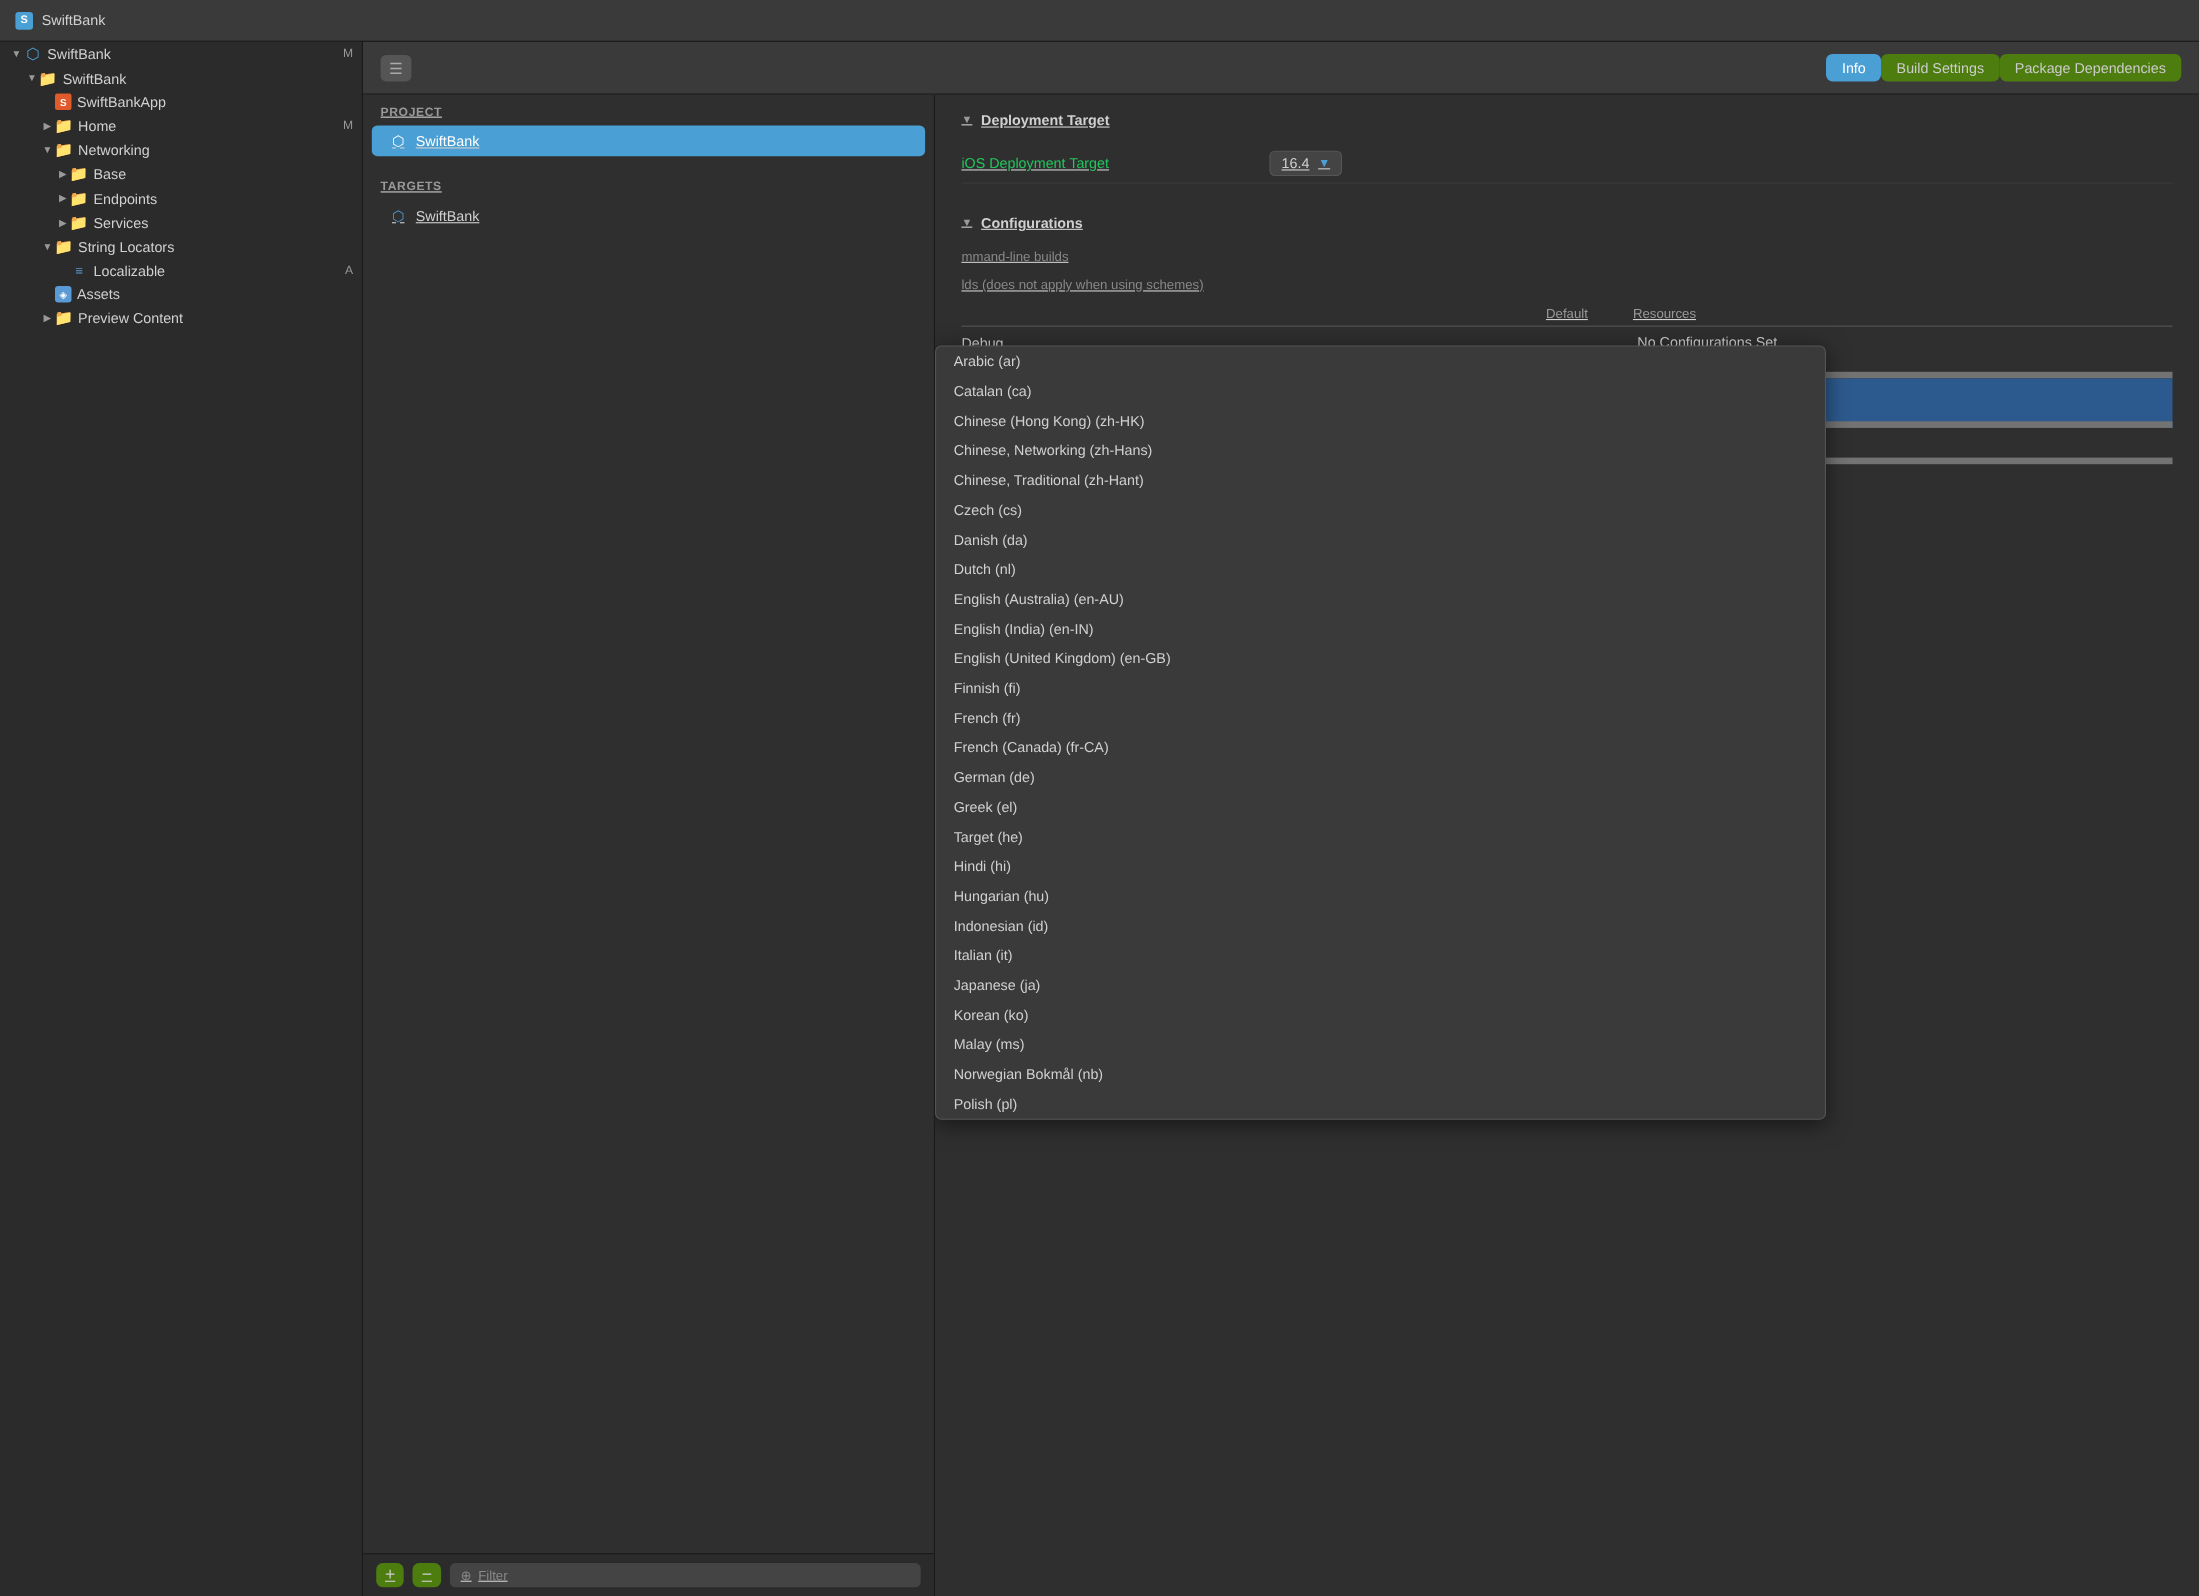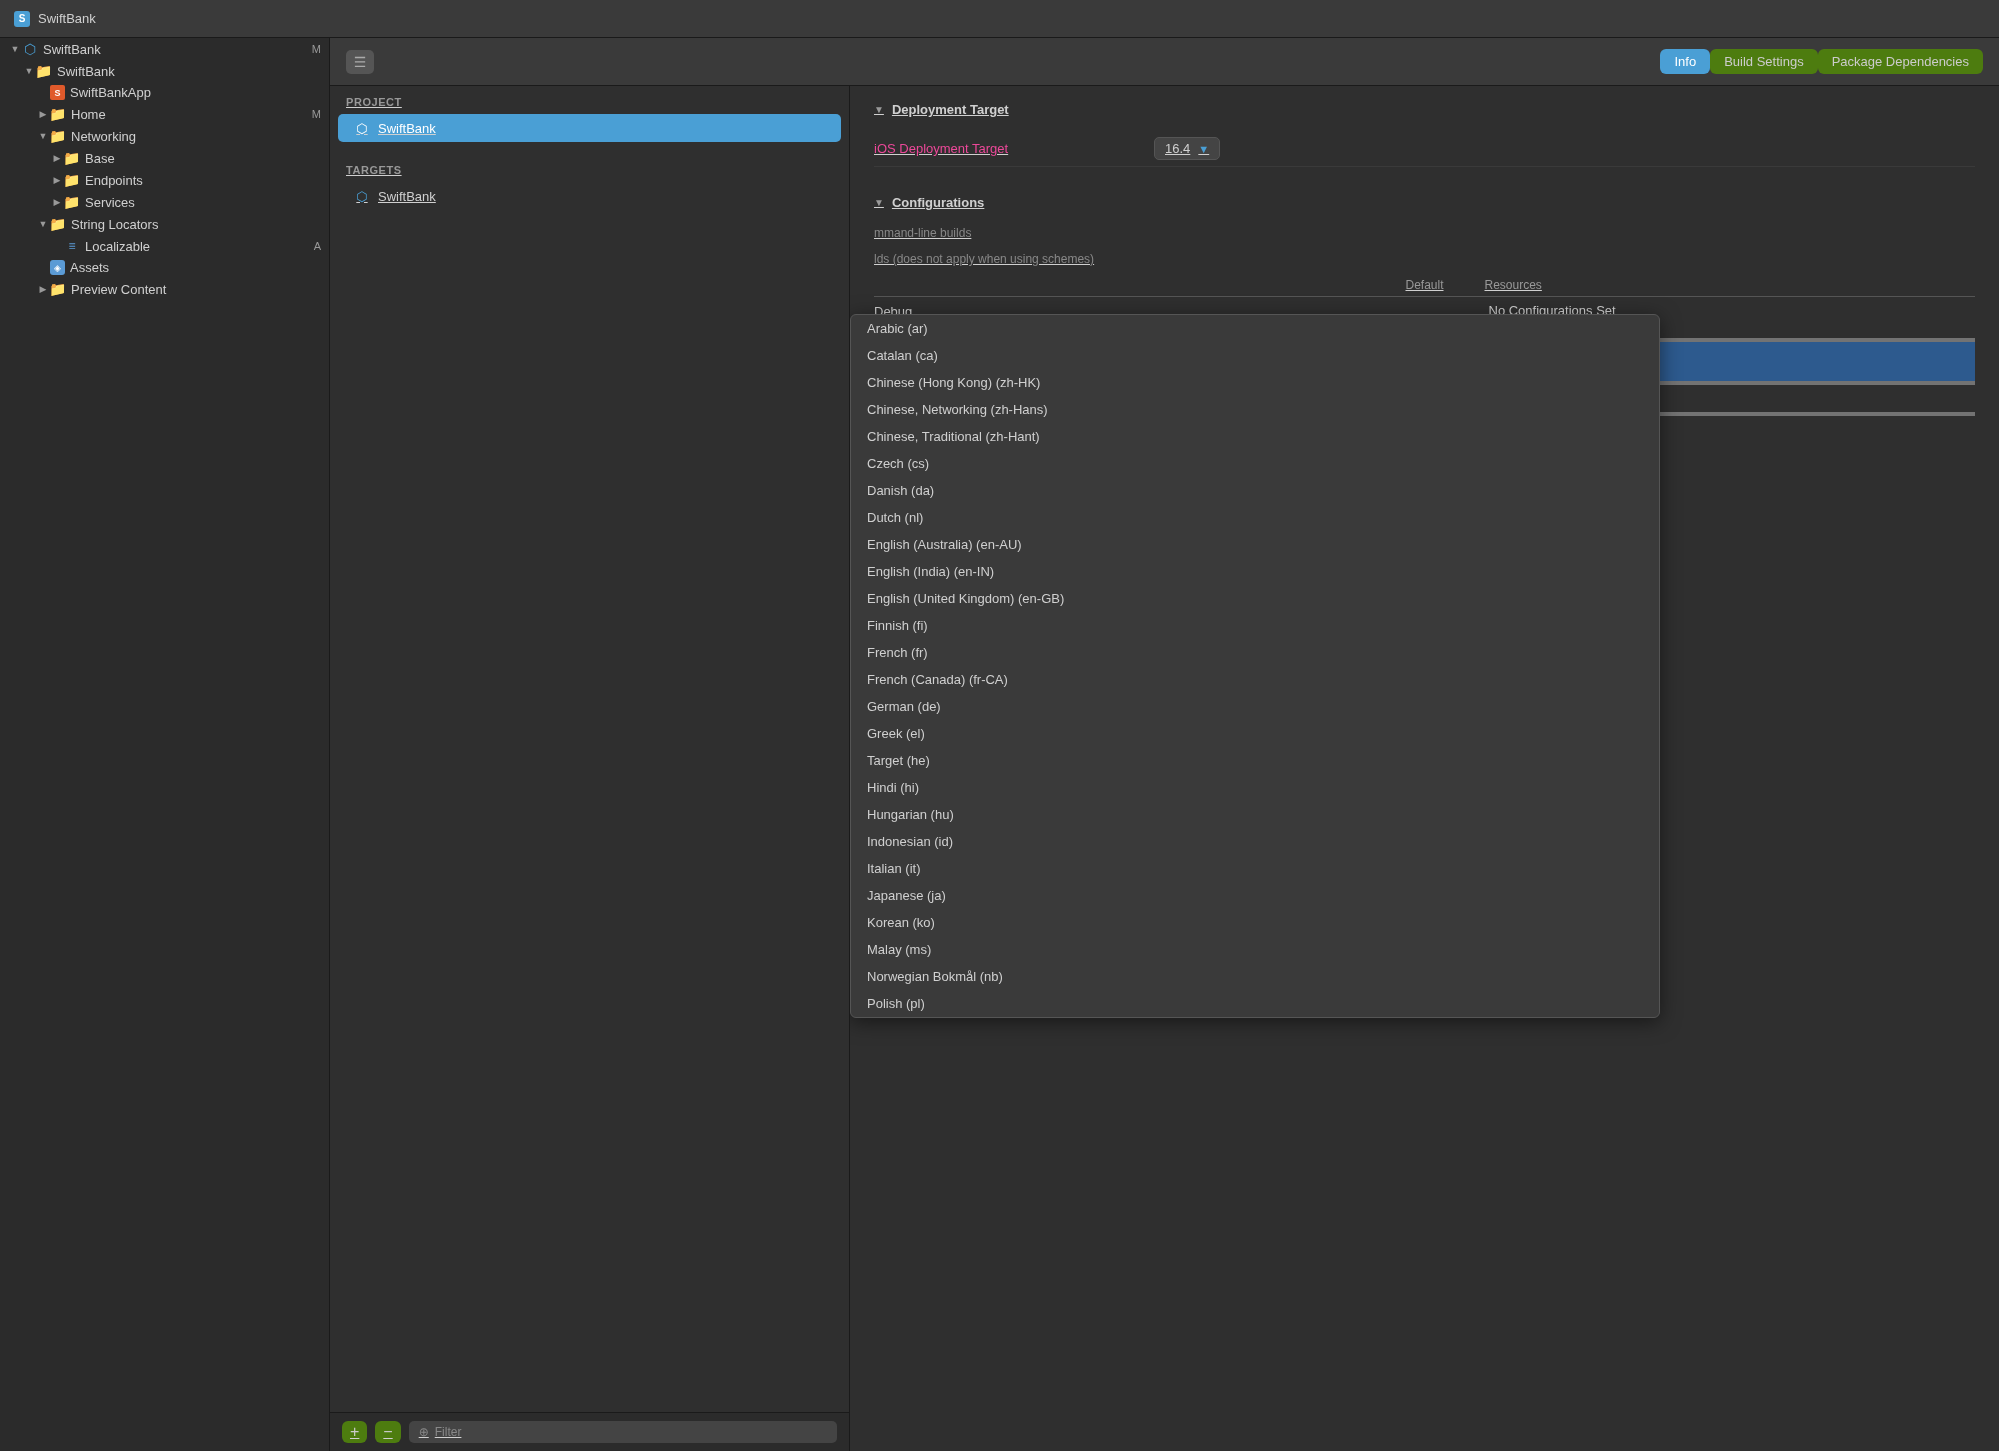--- a/index.html
+++ b/index.html
@@ -201,21 +201,21 @@
     }
 
     .setting-row {
       display: flex;
       align-items: center;
       padding: 6px 0;
       border-bottom: 1px solid #3a3a3a;
     }
     .setting-label {
       width: 280px;
-      color: #ec4899;
+      color: #22c55e;
       font-size: 13px;
     }
     .setting-value {
       display: flex;
       align-items: flex-start;
       gap: 8px;
     }
     .dropdown-btn {
       background: #444;
       border: 1px solid #555;
@@ -241,21 +241,21 @@
       display: flex;
       border-bottom: 1px solid #555;
       padding: 4px 0;
     }
     .config-col-name { flex: 1; color: #999; font-size: 12px; }
     .config-col-default { width: 120px; color: #999; font-size: 12px; text-align: center; }
     .config-col-resources { flex: 1; color: #999; font-size: 12px; }
     .config-row {
       display: flex;
       padding: 6px 0;
-      border-bottom: 4px solid #737373;
+      border-bottom: 6px solid #737373;
       align-items: center;
     }
     .config-row.selected { background: #2d5a8e; }
     .config-row-name { flex: 1; color: #d0d0d0; font-size: 13px; }
     .config-row-default { width: 120px; text-align: center; color: #999; }
     .config-row-resources { flex: 1; color: #d0d0d0; font-size: 13px; padding-left: 8px; }
     .check-mark { color: #4a9fd5; font-size: 13px; }
 
     
     .dropdown-overlay {

